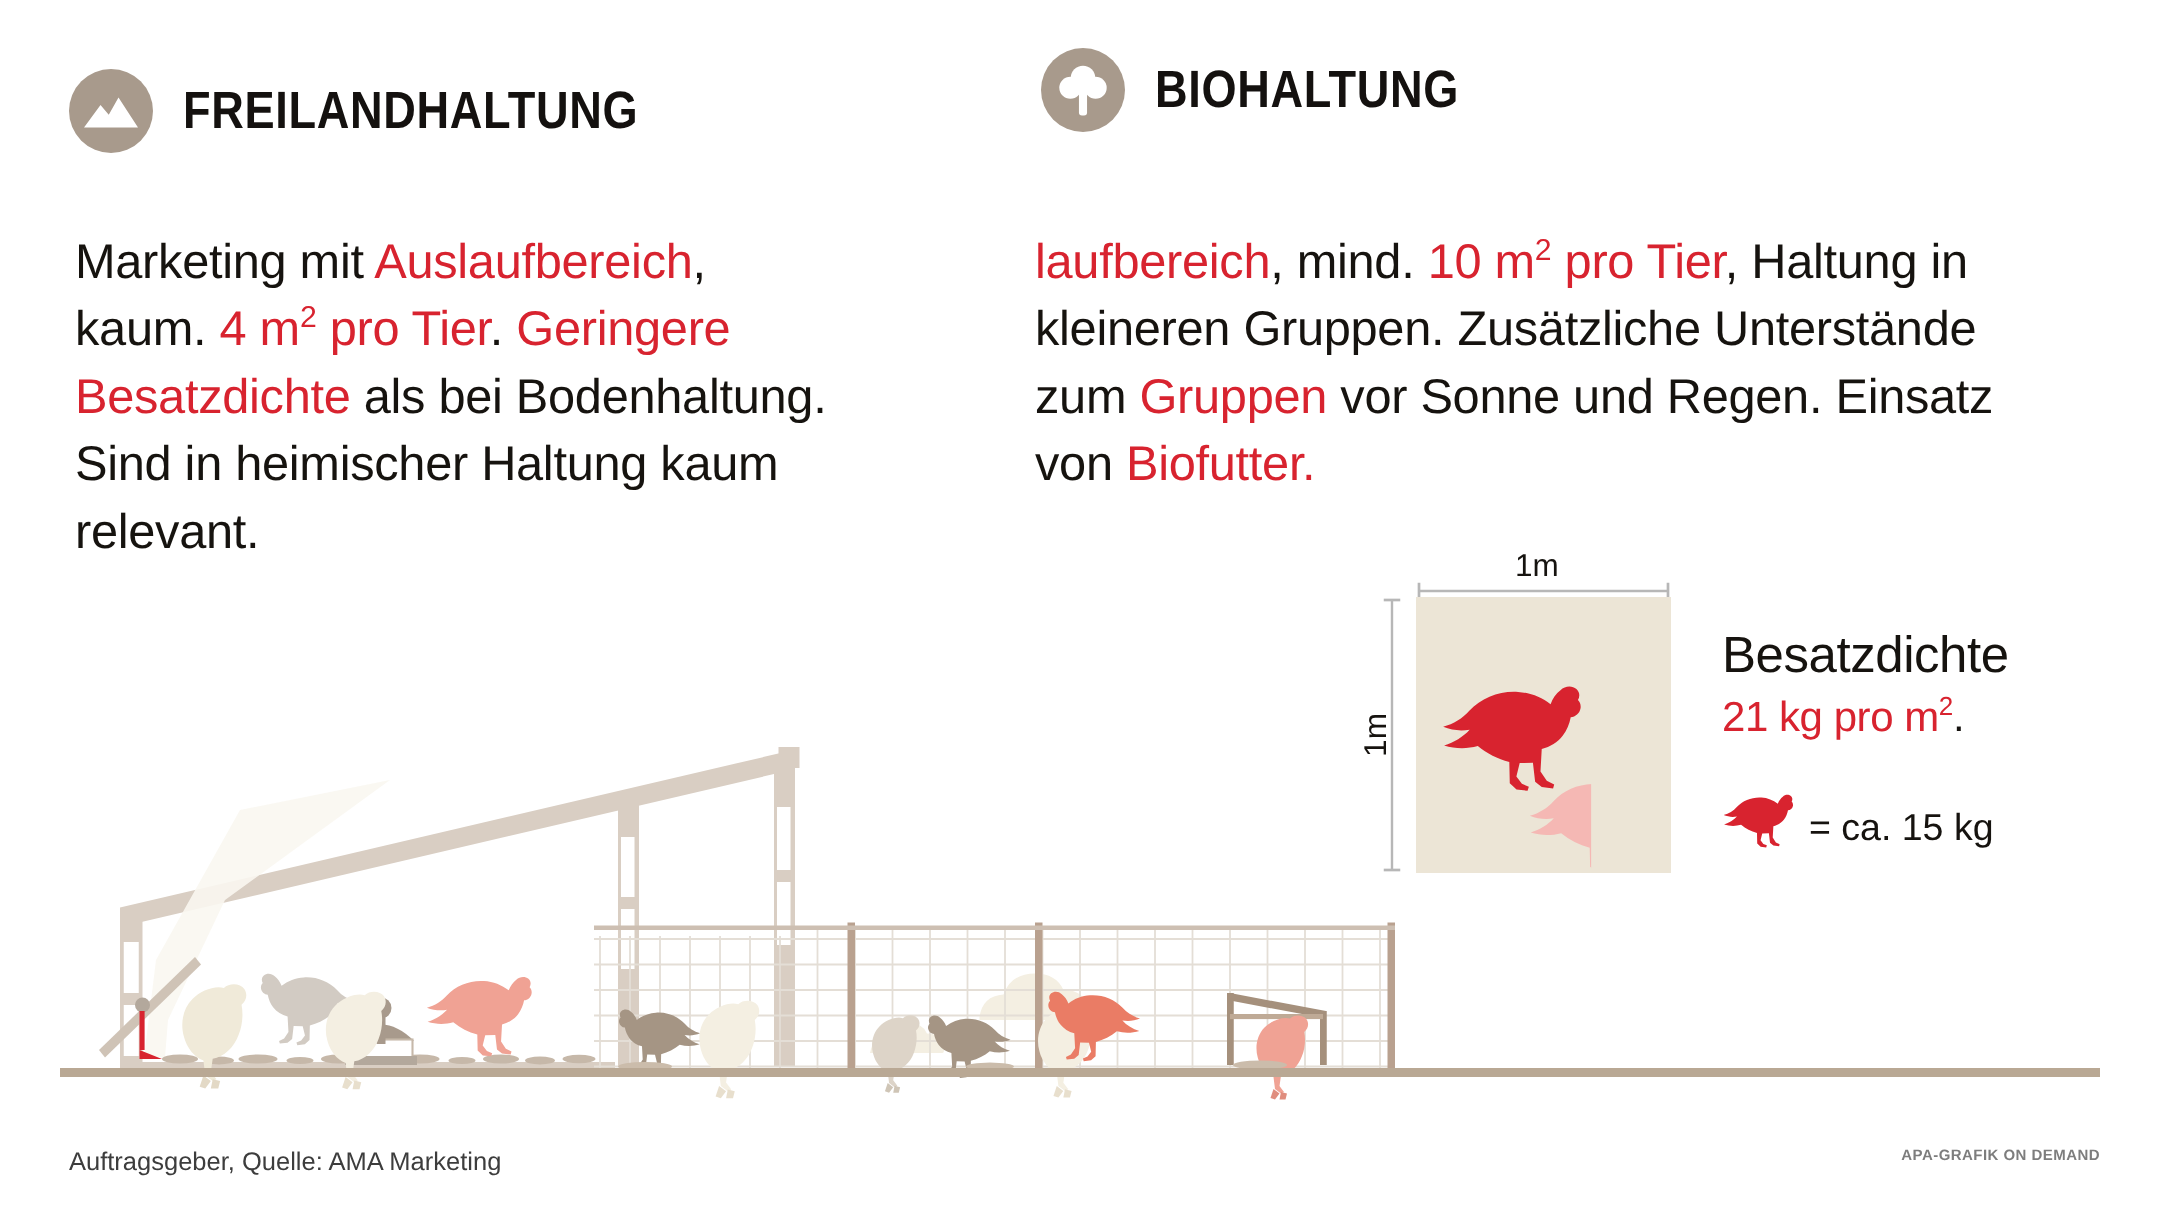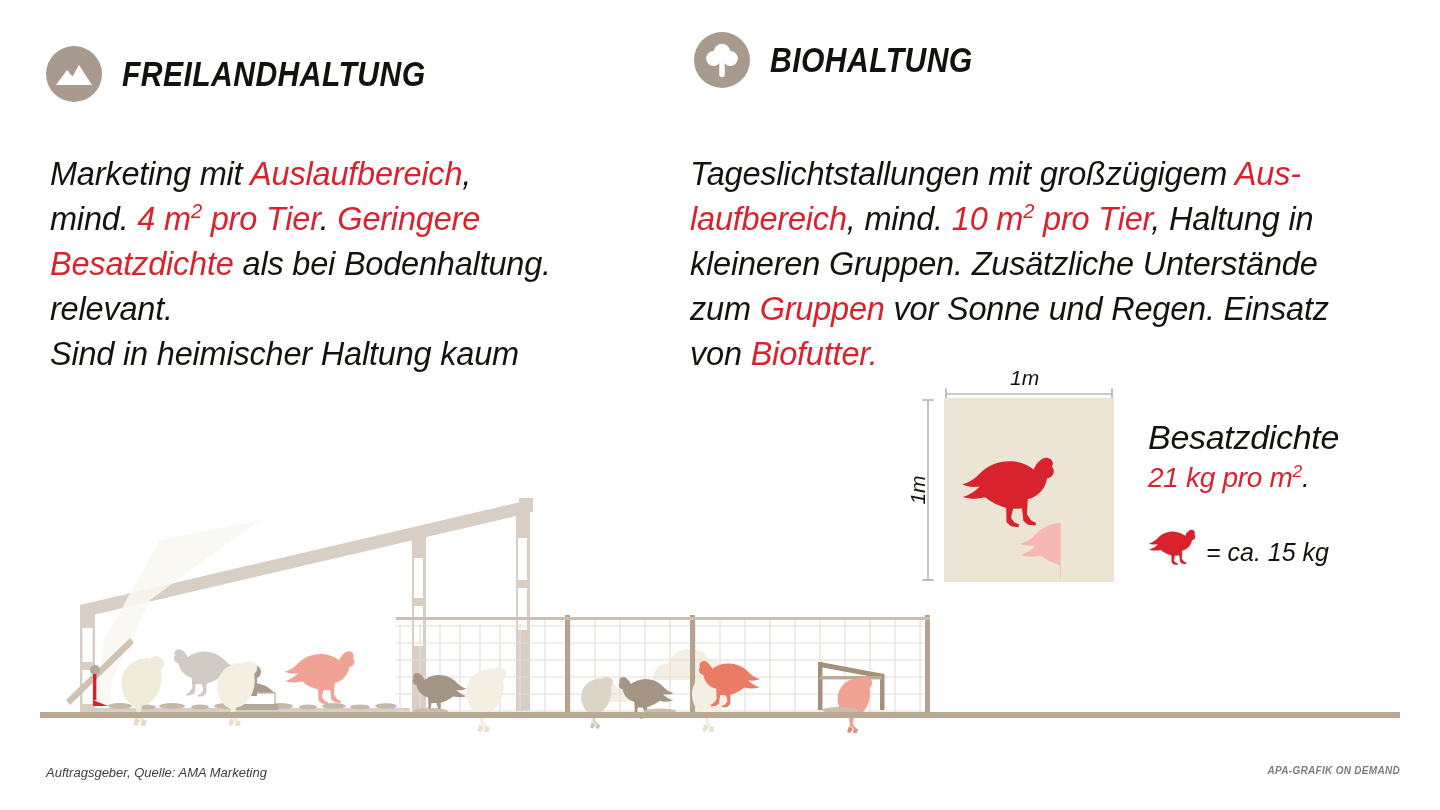--- a/index.html
+++ b/index.html
@@ -4,21 +4,21 @@
 <style>
   html,body{margin:0;padding:0;}
   body{
     width:1440px;height:810px;
     background:#ffffff;
     font-family:"Liberation Sans", sans-serif;
     overflow:hidden;
     position:relative;
     -webkit-font-smoothing:antialiased;
   }
-  .stage{position:absolute;left:0;top:0;width:1440px;height:810px;font-style:italic;}
+  .stage{position:absolute;left:0;top:0;width:1440px;height:810px;}
 
   
   .hdr{position:absolute;display:flex;align-items:center;}
   .hdr-icon{
     width:56px;height:56px;border-radius:50%;
     background:#a89a8c;
     display:flex;align-items:center;justify-content:center;
     flex:0 0 auto;
   }
   .hdr-title{
@@ -78,21 +78,21 @@
     font-family:"Liberation Sans", sans-serif;
     font-size:25px;
     color:#16130f;
     white-space:nowrap;
   }
 
   
   .foot-left{
     position:absolute;left:46px;top:765px;
     font-family:"Liberation Sans", sans-serif;
-    font-size:13px;color:#3d3d3d;white-space:nowrap;
+    font-size:17px;color:#3d3d3d;white-space:nowrap;
   }
   .foot-right{
     position:absolute;right:40px;top:765px;
     font-family:"Liberation Sans", sans-serif;
     font-size:10px;font-weight:bold;color:#7d7d7d;
     letter-spacing:0.3px;white-space:nowrap;
   }
   svg{display:block;}
 </style>
 </head>
@@ -118,28 +118,27 @@
           <circle cx="25.4" cy="17.5" r="7.4"></circle>
           <rect x="14.3" y="18" width="5.4" height="18" rx="2"></rect>
         </g>
       </svg>
     </div>
     <div class="hdr-title">BIOHALTUNG</div>
   </div>
 
   <div class="para" style="left:50px;top:152px;width:620px;">
       <div><span>Marketing mit </span><span class="r">Auslaufbereich</span><span>,</span></div>
-      <div><span>mind. </span><span class="r">4 m</span><sup class="r">2</sup><span class="r"> pro Tier</span><span>. </span><span class="r">Geringere</span></div>
+      <div><span>kaum. </span><span class="r">4 m</span><sup class="r">2</sup><span class="r"> pro Tier</span><span>. </span><span class="r">Geringere</span></div>
       <div><span class="r">Besatzdichte</span><span> als bei Bodenhaltung.</span></div>
+      <div><span>Sind in heimischer Haltung kaum</span></div>
       <div><span>relevant.</span></div>
-      <div><span>Sind in heimischer Haltung kaum</span></div>
     </div>
 
   <div class="para" style="left:690px;top:152px;width:720px;">
-      <div><span>Tageslichtstallungen mit großzügigem </span><span class="r">Aus-</span></div>
       <div><span class="r">laufbereich</span><span>, mind. </span><span class="r">10 m</span><sup class="r">2</sup><span class="r"> pro Tier</span><span>, Haltung in</span></div>
       <div><span>kleineren Gruppen. Zusätzliche Unterstände</span></div>
       <div><span>zum </span><span class="r">Gruppen</span><span> vor Sonne und Regen. Einsatz</span></div>
       <div><span>von </span><span class="r">Biofutter.</span></div>
     </div>
 
   <div class="dim-label" style="left:1010px;top:366px;">1m</div>
   <svg class="dimline-h" style="left:944px;top:388px;" width="170" height="12">
     <line x1="2" y1="6" x2="168" y2="6" stroke="#b7b7b7" stroke-width="1.6"></line>
     <line x1="2" y1="0.5" x2="2" y2="11.5" stroke="#b7b7b7" stroke-width="1.8"></line>

